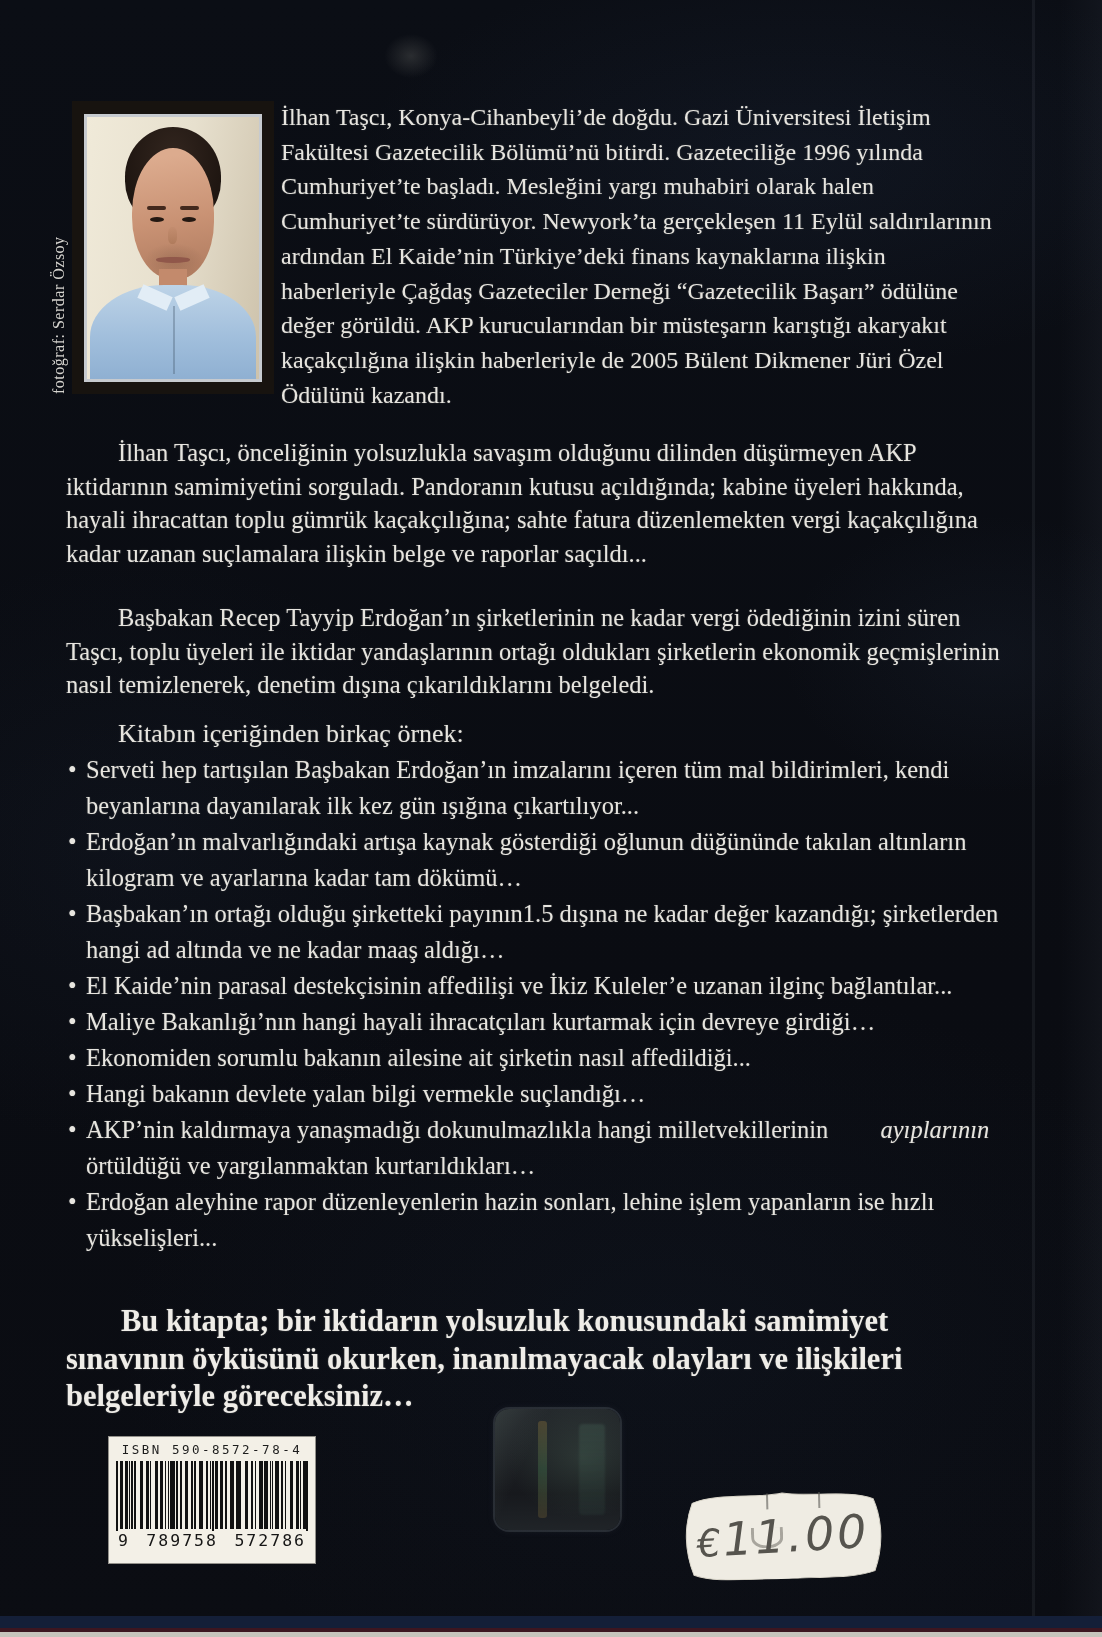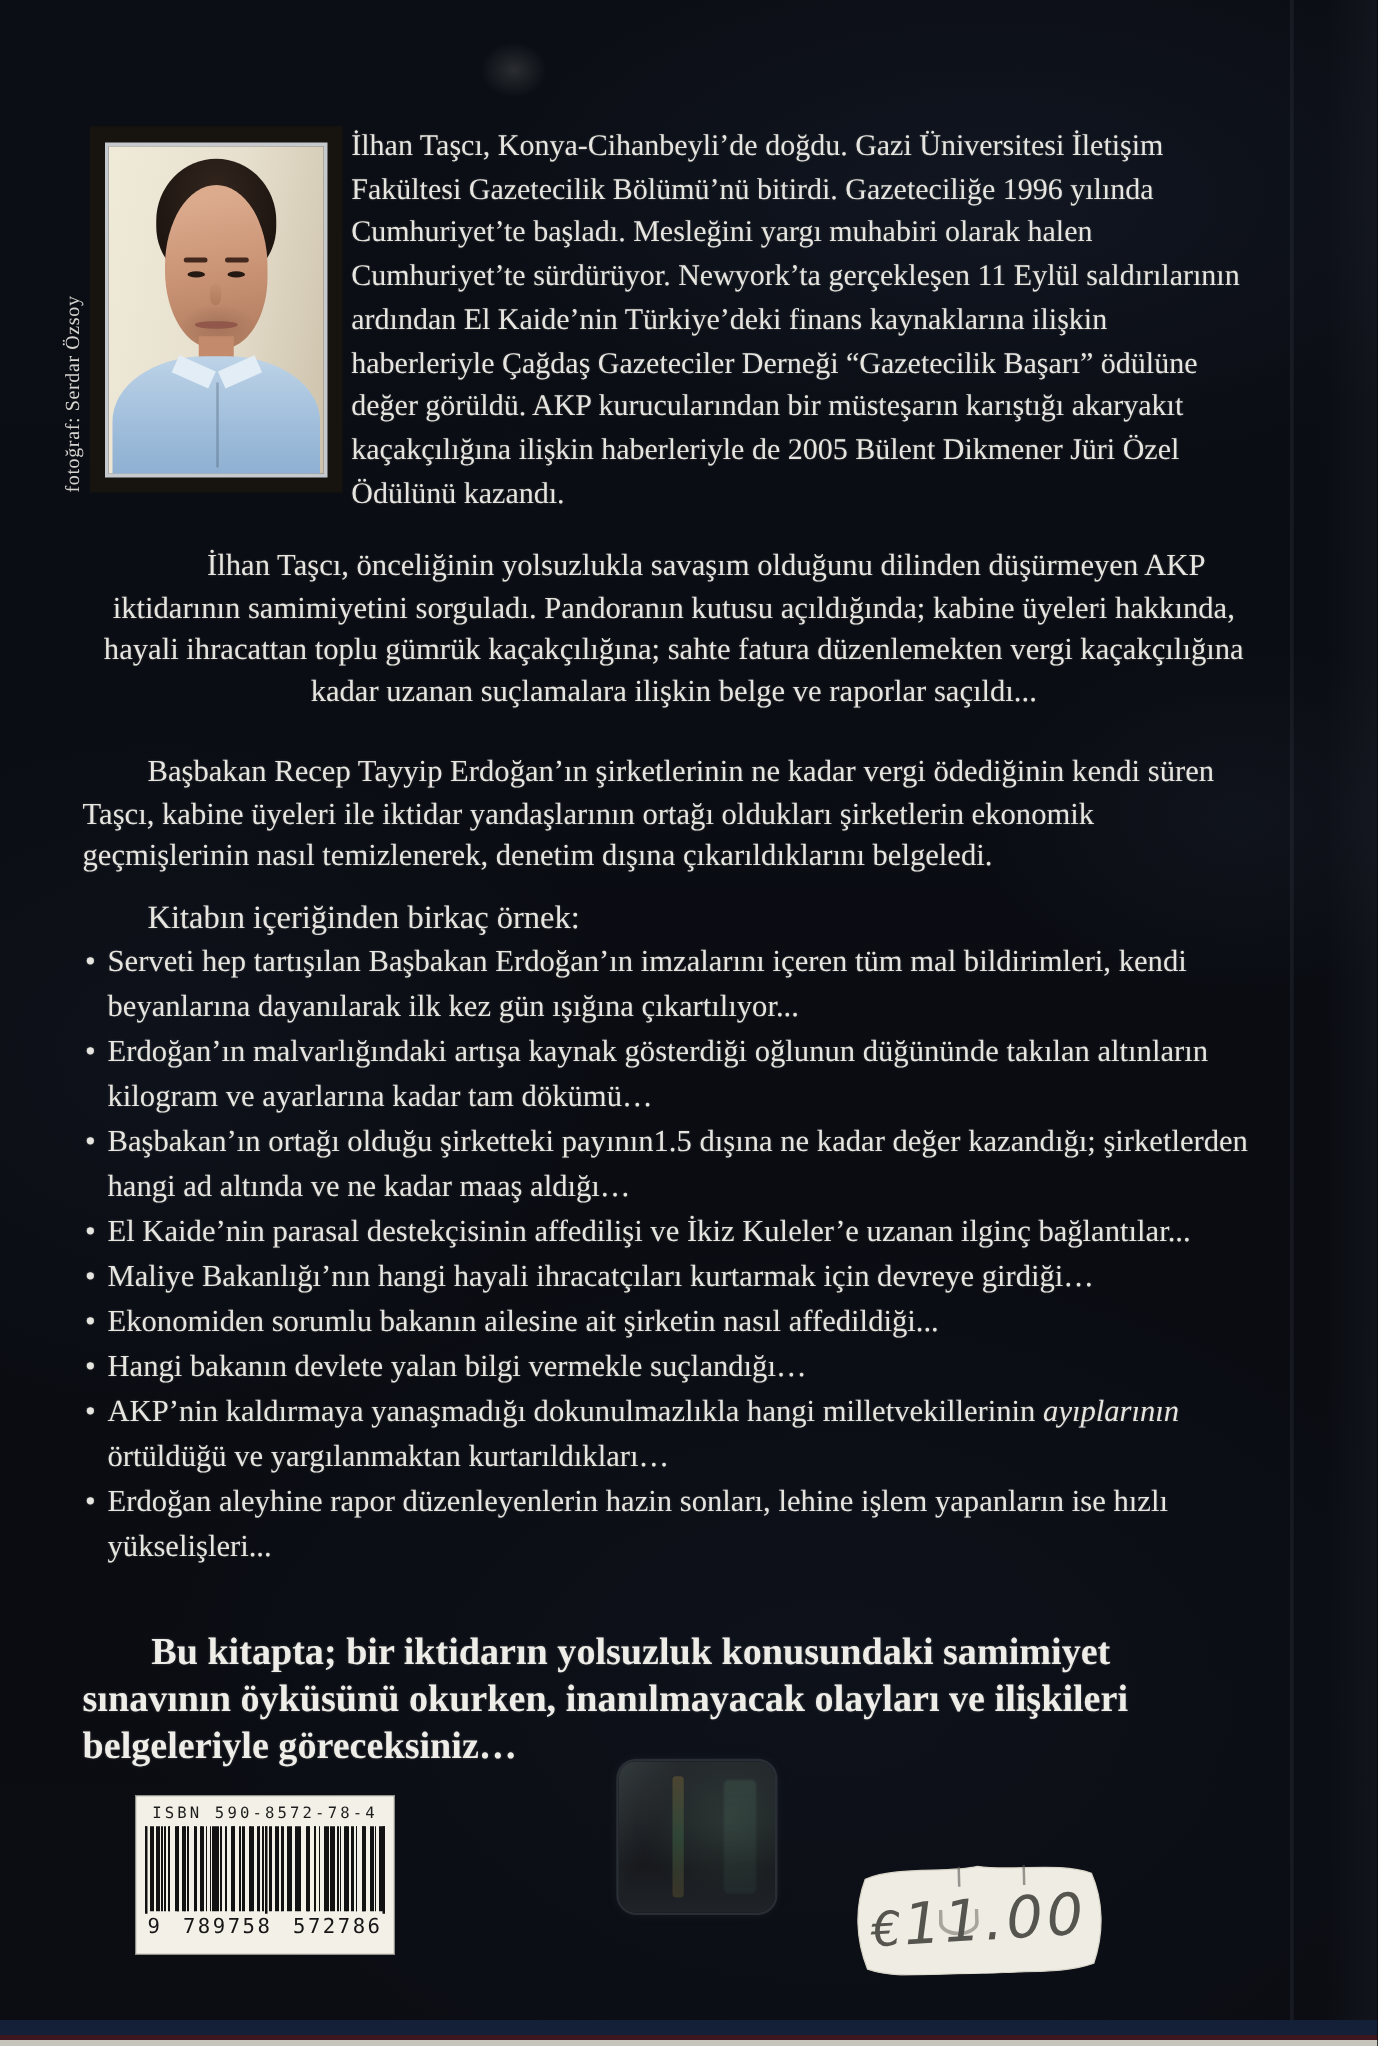--- a/index.html
+++ b/index.html
@@ -57,27 +57,27 @@
 
   .photo-credit{
     position:absolute;left:50px;top:394px;transform:rotate(-90deg);transform-origin:0 0;
     white-space:nowrap;font-size:16px;color:#d6d4cf;letter-spacing:.5px;
   }
 
   
   .txt{color:#e7e5df;text-shadow:0 0 2px rgba(225,225,215,.25);}
   .bio{position:absolute;left:281px;top:100px;width:722px;font-size:24px;line-height:34.7px;}
   .para{position:absolute;left:66px;width:946px;font-size:24.5px;line-height:33.5px;text-indent:52px;}
-  .para1{top:436px;text-align:center;}
+  .para1{top:436px;}
   .para2{top:601px;}
   .list-heading{position:absolute;left:66px;top:719px;width:946px;font-size:26px;text-indent:52px;}
   .contents-list{position:absolute;left:66px;top:752px;width:956px;margin:0;padding:0;list-style:none;}
   .contents-list li{position:relative;padding-left:20px;font-size:24.5px;line-height:36px;}
   .blt{position:absolute;left:2px;top:0;}
-  .em{font-style:italic;}
+  .em{font-style:italic;margin-left:46px;}
   .closing{position:absolute;left:66px;top:1303px;width:908px;
     font-size:30.5px;line-height:37.5px;font-weight:bold;text-indent:55px;
     color:#efede8;text-shadow:0 0 2px rgba(235,235,225,.3);}
 
   
   .barcode-box{position:absolute;left:108px;top:1436px;width:208px;height:128px;
     background:#f3f0e7;box-shadow:0 0 0 1px rgba(0,0,0,.4) inset;padding:6px 8px 5px;box-sizing:border-box;}
   .isbn-label{font-family:"DejaVu Sans Mono", monospace;font-size:12.5px;letter-spacing:2.5px;
     color:#1d1d1d;text-align:center;white-space:nowrap;}
   .bars{position:relative;height:68px;margin-top:4px;
@@ -140,21 +140,21 @@
     <div class="p-shirt"></div>
     <div class="p-collar l"></div>
     <div class="p-collar r"></div>
     <div class="p-placket"></div>
   </div>
   <div class="photo-credit">fotoğraf: Serdar Özsoy</div>
 
   <div class="bio txt">İlhan Taşcı, Konya-Cihanbeyli’de doğdu. Gazi Üniversitesi İletişim Fakültesi Gazetecilik Bölümü’nü bitirdi. Gazeteciliğe 1996 yılında Cumhuriyet’te başladı. Mesleğini yargı muhabiri olarak halen Cumhuriyet’te sürdürüyor. Newyork’ta gerçekleşen 11 Eylül saldırılarının ardından El Kaide’nin Türkiye’deki finans kaynaklarına ilişkin haberleriyle Çağdaş Gazeteciler Derneği “Gazetecilik Başarı” ödülüne değer görüldü. AKP kurucularından bir müsteşarın  karıştığı akaryakıt kaçakçılığına ilişkin  haberleriyle de 2005 Bülent Dikmener Jüri Özel Ödülünü kazandı.</div>
 
   <div class="para para1 txt">İlhan Taşcı, önceliğinin yolsuzlukla savaşım olduğunu dilinden düşürmeyen AKP iktidarının samimiyetini sorguladı. Pandoranın kutusu açıldığında; kabine üyeleri hakkında, hayali ihracattan toplu gümrük kaçakçılığına; sahte fatura düzenlemekten vergi kaçakçılığına kadar uzanan suçlamalara ilişkin belge ve raporlar saçıldı...</div>
-  <div class="para para2 txt">Başbakan Recep Tayyip Erdoğan’ın şirketlerinin ne kadar vergi ödediğinin kendi süren Taşcı, kabine üyeleri ile iktidar yandaşlarının ortağı oldukları şirketlerin ekonomik geçmişlerinin nasıl temizlenerek, denetim dışına çıkarıldıklarını belgeledi.</div>
+  <div class="para para2 txt">Başbakan Recep Tayyip Erdoğan’ın şirketlerinin ne kadar vergi ödediğinin izini süren Taşcı, toplu üyeleri ile iktidar yandaşlarının ortağı oldukları şirketlerin ekonomik geçmişlerinin nasıl temizlenerek, denetim dışına çıkarıldıklarını belgeledi.</div>
 
   <div class="list-heading txt">Kitabın içeriğinden birkaç örnek:</div>
   <ul class="contents-list txt">
     <li><span class="blt">•</span><span>Serveti hep tartışılan Başbakan Erdoğan’ın imzalarını içeren tüm mal bildirimleri, kendi beyanlarına dayanılarak ilk kez gün ışığına çıkartılıyor...</span></li>
     <li><span class="blt">•</span><span>Erdoğan’ın malvarlığındaki artışa kaynak gösterdiği oğlunun düğününde takılan altınların kilogram ve ayarlarına kadar tam dökümü…</span></li>
     <li><span class="blt">•</span><span>Başbakan’ın ortağı olduğu şirketteki payının1.5 dışına ne kadar değer kazandığı; şirketlerden hangi ad altında ve ne kadar maaş aldığı…</span></li>
     <li><span class="blt">•</span><span>El Kaide’nin parasal destekçisinin affedilişi ve İkiz Kuleler’e uzanan ilginç bağlantılar...</span></li>
     <li><span class="blt">•</span><span>Maliye Bakanlığı’nın hangi hayali ihracatçıları kurtarmak için devreye girdiği…</span></li>
     <li><span class="blt">•</span><span>Ekonomiden sorumlu bakanın ailesine ait şirketin nasıl affedildiği...</span></li>
     <li><span class="blt">•</span><span>Hangi bakanın devlete yalan bilgi vermekle suçlandığı…</span></li>

